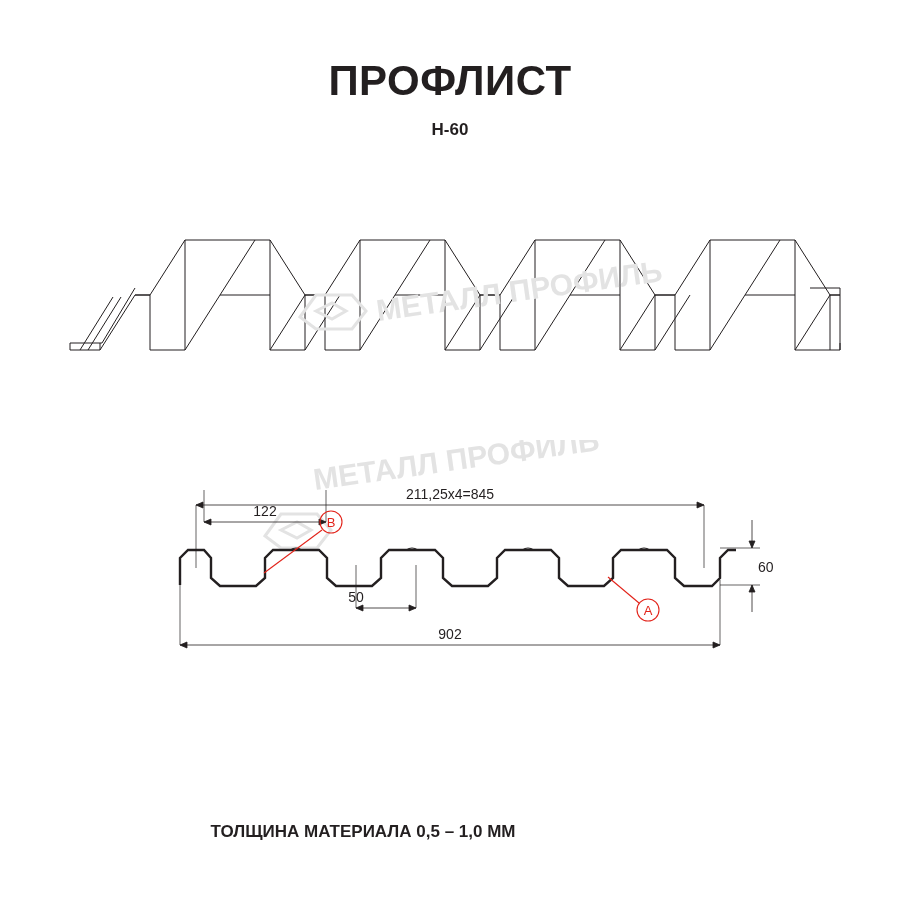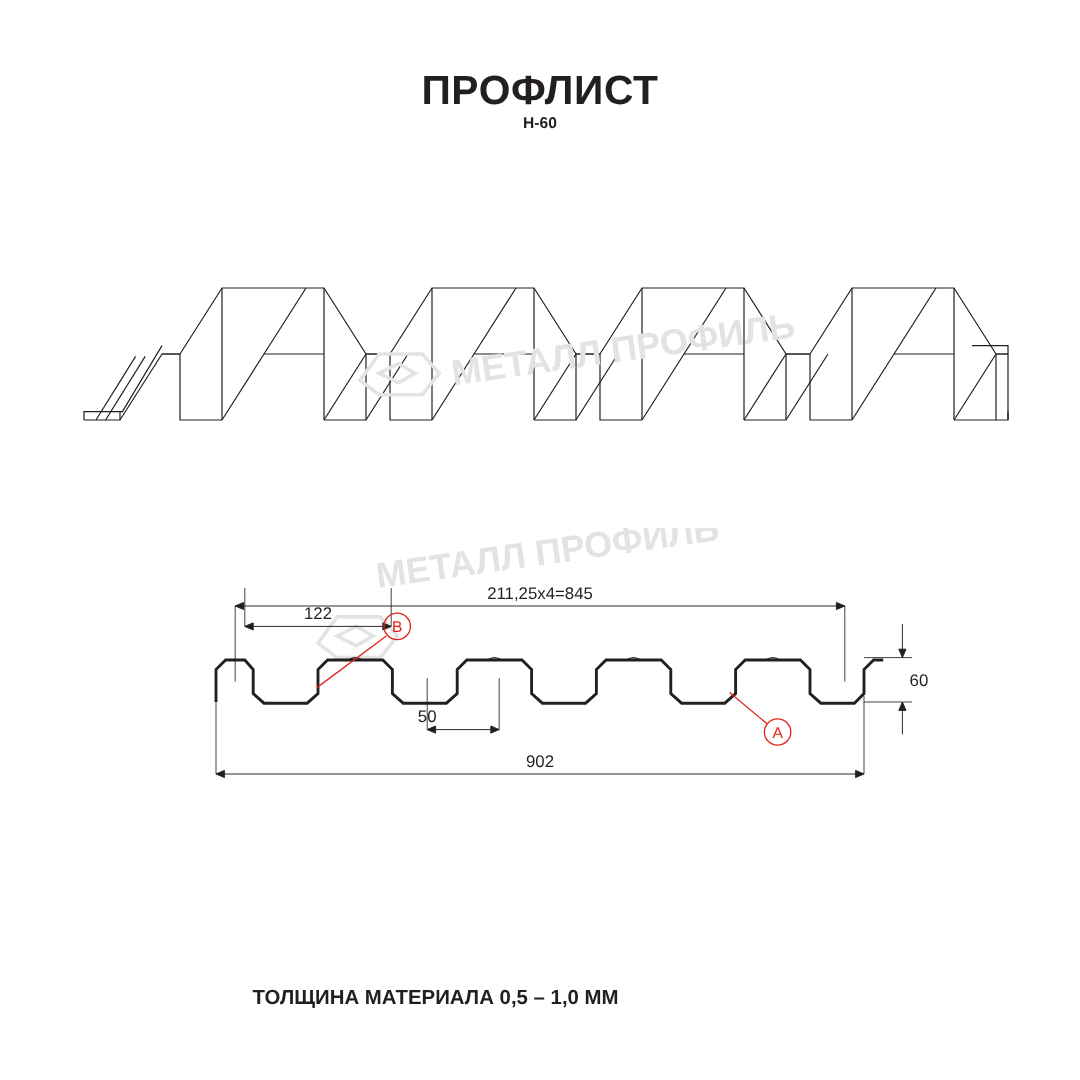--- a/index.html
+++ b/index.html
@@ -23,32 +23,32 @@
 
   
   .title-block {
     position: absolute;
     top: 58px;
     left: 0;
     width: 900px;
     text-align: center;
   }
   .main-title {
-    font-size: 34px;
+    font-size: 42px;
     font-weight: bold;
     letter-spacing: 0.5px;
     color: #231f20;
     line-height: 1.1;
     margin: 0;
   }
   .sub-title {
-    font-size: 13px;
+    font-size: 17px;
     font-weight: bold;
     color: #231f20;
-    margin-top: 0;
+    margin-top: 16px;
   }
 
   
   .iso-drawing {
     position: absolute;
     top: 200px;
     left: 40px;
     width: 820px;
     height: 210px;
   }

